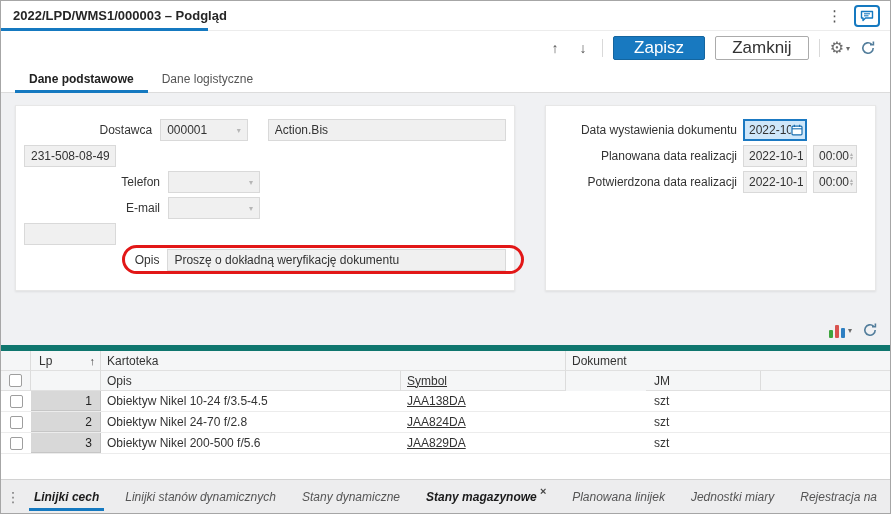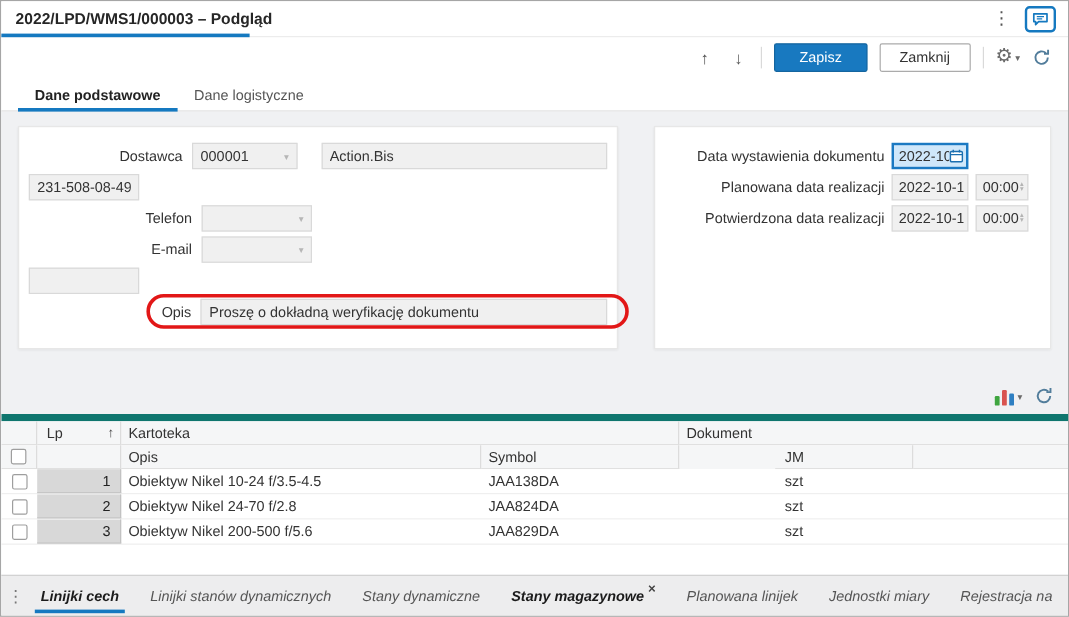--- a/index.html
+++ b/index.html
@@ -16,21 +16,21 @@
   .titlebar-icons { display:flex; align-items:center; gap:12px; }
   .kebab { font-size:15px; color:#555; cursor:pointer; line-height:1; }
   .chat-btn { width:26px; height:22px; border:2px solid #1579c0; border-radius:4px;
               display:flex; align-items:center; justify-content:center; background:#fff; cursor:pointer; }
 
   
   .toolbar { height:34px; flex:0 0 34px; display:flex; align-items:center;
              justify-content:flex-end; gap:10px; padding:0 14px; background:#fff; }
   .tb-arrow { font-size:14px; color:#555; width:18px; text-align:center; cursor:pointer; }
   .tb-sep { width:1px; height:18px; background:#d9d9d9; }
-  .btn { height:24px; border-radius:2px; font-size:12px; font-family:inherit;
+  .btn { height:24px; border-radius:2px; font-size:17px; font-family:inherit;
          display:flex; align-items:center; cursor:pointer; }
   .btn-primary { background:#1879c0; color:#fff; border:1px solid #14659f; padding:0 20px; }
   .btn-secondary { background:#fff; color:#333; border:1px solid #ababab; padding:0 16px; }
   .gear-group { display:flex; align-items:center; gap:2px; cursor:pointer; }
   .gear { font-size:16px; color:#6b6b6b; line-height:1; }
   .chev { font-size:8px; color:#6b6b6b; }
 
   
   .tabs { height:28px; flex:0 0 28px; display:flex; align-items:stretch;
           padding-left:14px; border-bottom:1px solid #dcdcdc; background:#fff; }
@@ -74,21 +74,21 @@
 
   
   .table { flex:1; background:#fff; border-top:6px solid #0f766e; display:flex; flex-direction:column; overflow:hidden; }
   .trow { display:flex; align-items:stretch; }
   .th-row { height:20px; background:#f5f6f7; }
   .td-row { height:21px; background:#fff; border-bottom:1px solid #ececec; }
   .cell { display:flex; align-items:center; overflow:hidden; white-space:nowrap; }
   .c-check { width:30px; flex:0 0 30px; justify-content:center; }
   .c-lp    { width:70px; flex:0 0 70px; }
   .c-opis  { width:300px; flex:0 0 300px; padding-left:6px; }
-  .c-symbol{ width:165px; flex:0 0 165px; padding-left:6px; }
+  .c-symbol{ width:165px; flex:0 0 165px; padding-left:6px;text-decoration:underline; }
   .c-ilosc { width:80px; flex:0 0 80px;margin-top:32px; }
   .c-jm    { width:115px; flex:0 0 115px; padding-left:8px; }
   .c-fill  { flex:1; }
   .th-row .cell { border-bottom:1px solid #e0e0e0; color:#333; }
   .th-row .bordered { border-right:1px solid #dcdcdc; }
   .lp-head { justify-content:space-between; padding:0 5px 0 8px; }
   .sort-arrow { font-size:11px; color:#444; }
   .ilosc-head { padding-left:6px; }
   .lp-cell { background:#d8d8d8; border-right:1px solid #c2c2c2; border-bottom:1px solid #c6c6c6;
              justify-content:flex-end; padding-right:8px; color:#222; }

